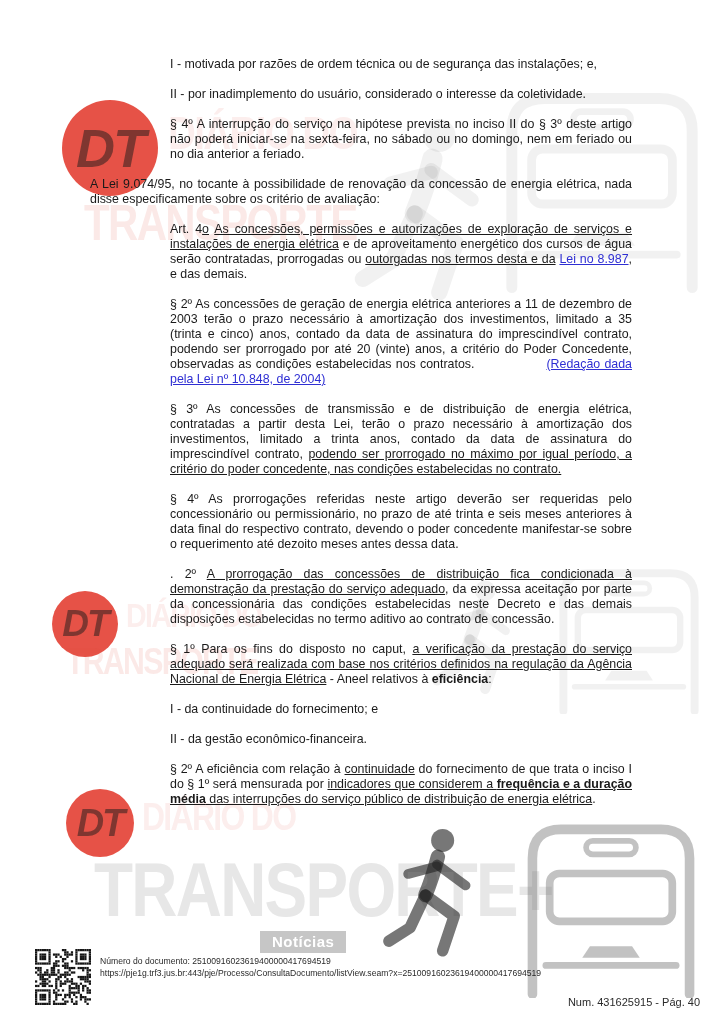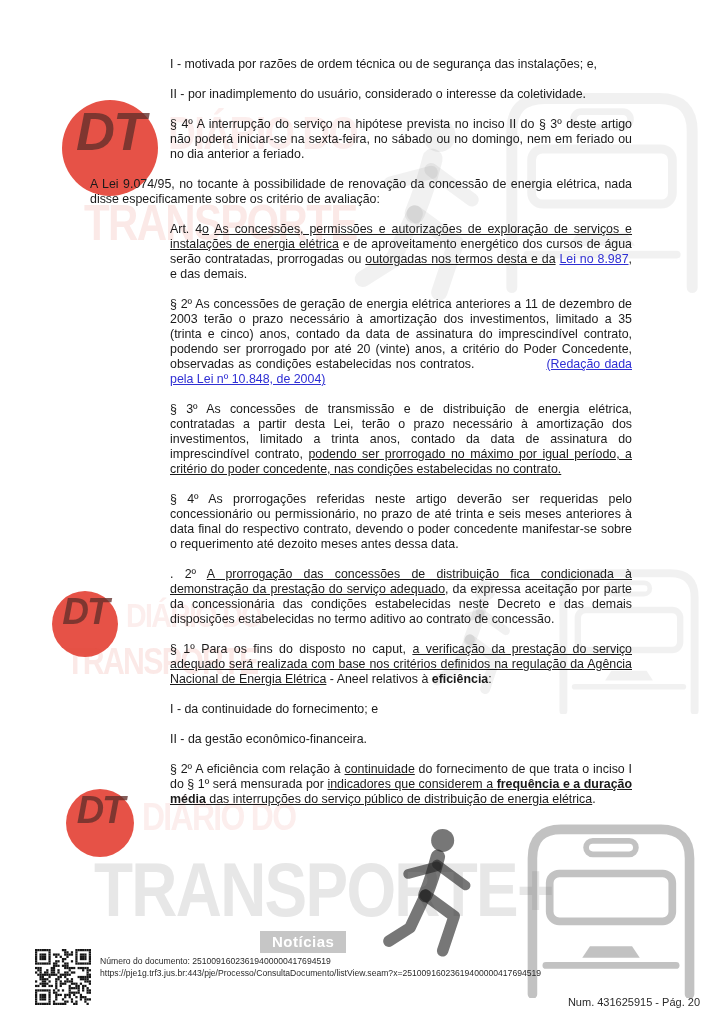--- a/index.html
+++ b/index.html
@@ -3,21 +3,21 @@
 <meta charset="utf-8">
 <style>
   html,body{margin:0;padding:0;background:#fff;}
   .page{
     position:relative;width:724px;height:1024px;background:#ffffff;overflow:hidden;
     font-family:"Liberation Sans","DejaVu Sans",sans-serif;color:var(--text-color,#1a1a1a);
   }
   
   .wm{position:absolute;z-index:1;pointer-events:none;}
   .dt-circle{
-    border-radius:50%;display:flex;align-items:flex-start;justify-content:center;
+    border-radius:50%;display:flex;align-items:center;justify-content:center;
     background:var(--brand-red,#e23527);font-weight:bold;font-style:italic;
     color:rgba(70,10,6,.78);opacity:.85;letter-spacing:-2px;
   }
   .ghost{
     font-weight:bold;white-space:nowrap;letter-spacing:-2px;
     transform:scaleX(.84);transform-origin:0 0;line-height:1;
   }
   .ghost-red{color:rgba(220,70,55,.12);}
   .ghost-red-light{color:rgba(220,70,55,.09);}
   .ghost-gray{color:#e7e7e7;}
@@ -442,15 +442,15 @@
           <rect x="38.08" y="53.76" width="2.24" height="2.24"></rect>
           <rect x="40.32" y="53.76" width="2.24" height="2.24"></rect>
           <rect x="51.52" y="53.76" width="2.24" height="2.24"></rect>
         </g>
       </svg>
   </div>
   <div class="flines">
       <div>Número do documento: 25100916023619400000417694519</div>
       <div>https://pje1g.trf3.jus.br:443/pje/Processo/ConsultaDocumento/listView.seam?x=25100916023619400000417694519</div>
     </div>
-  <div class="pagenum">Num. 431625915 - Pág. 20</div>
+  <div class="pagenum">Num. 431625915 - Pág. 40</div>
 
 </div>
 
 </body></html>

